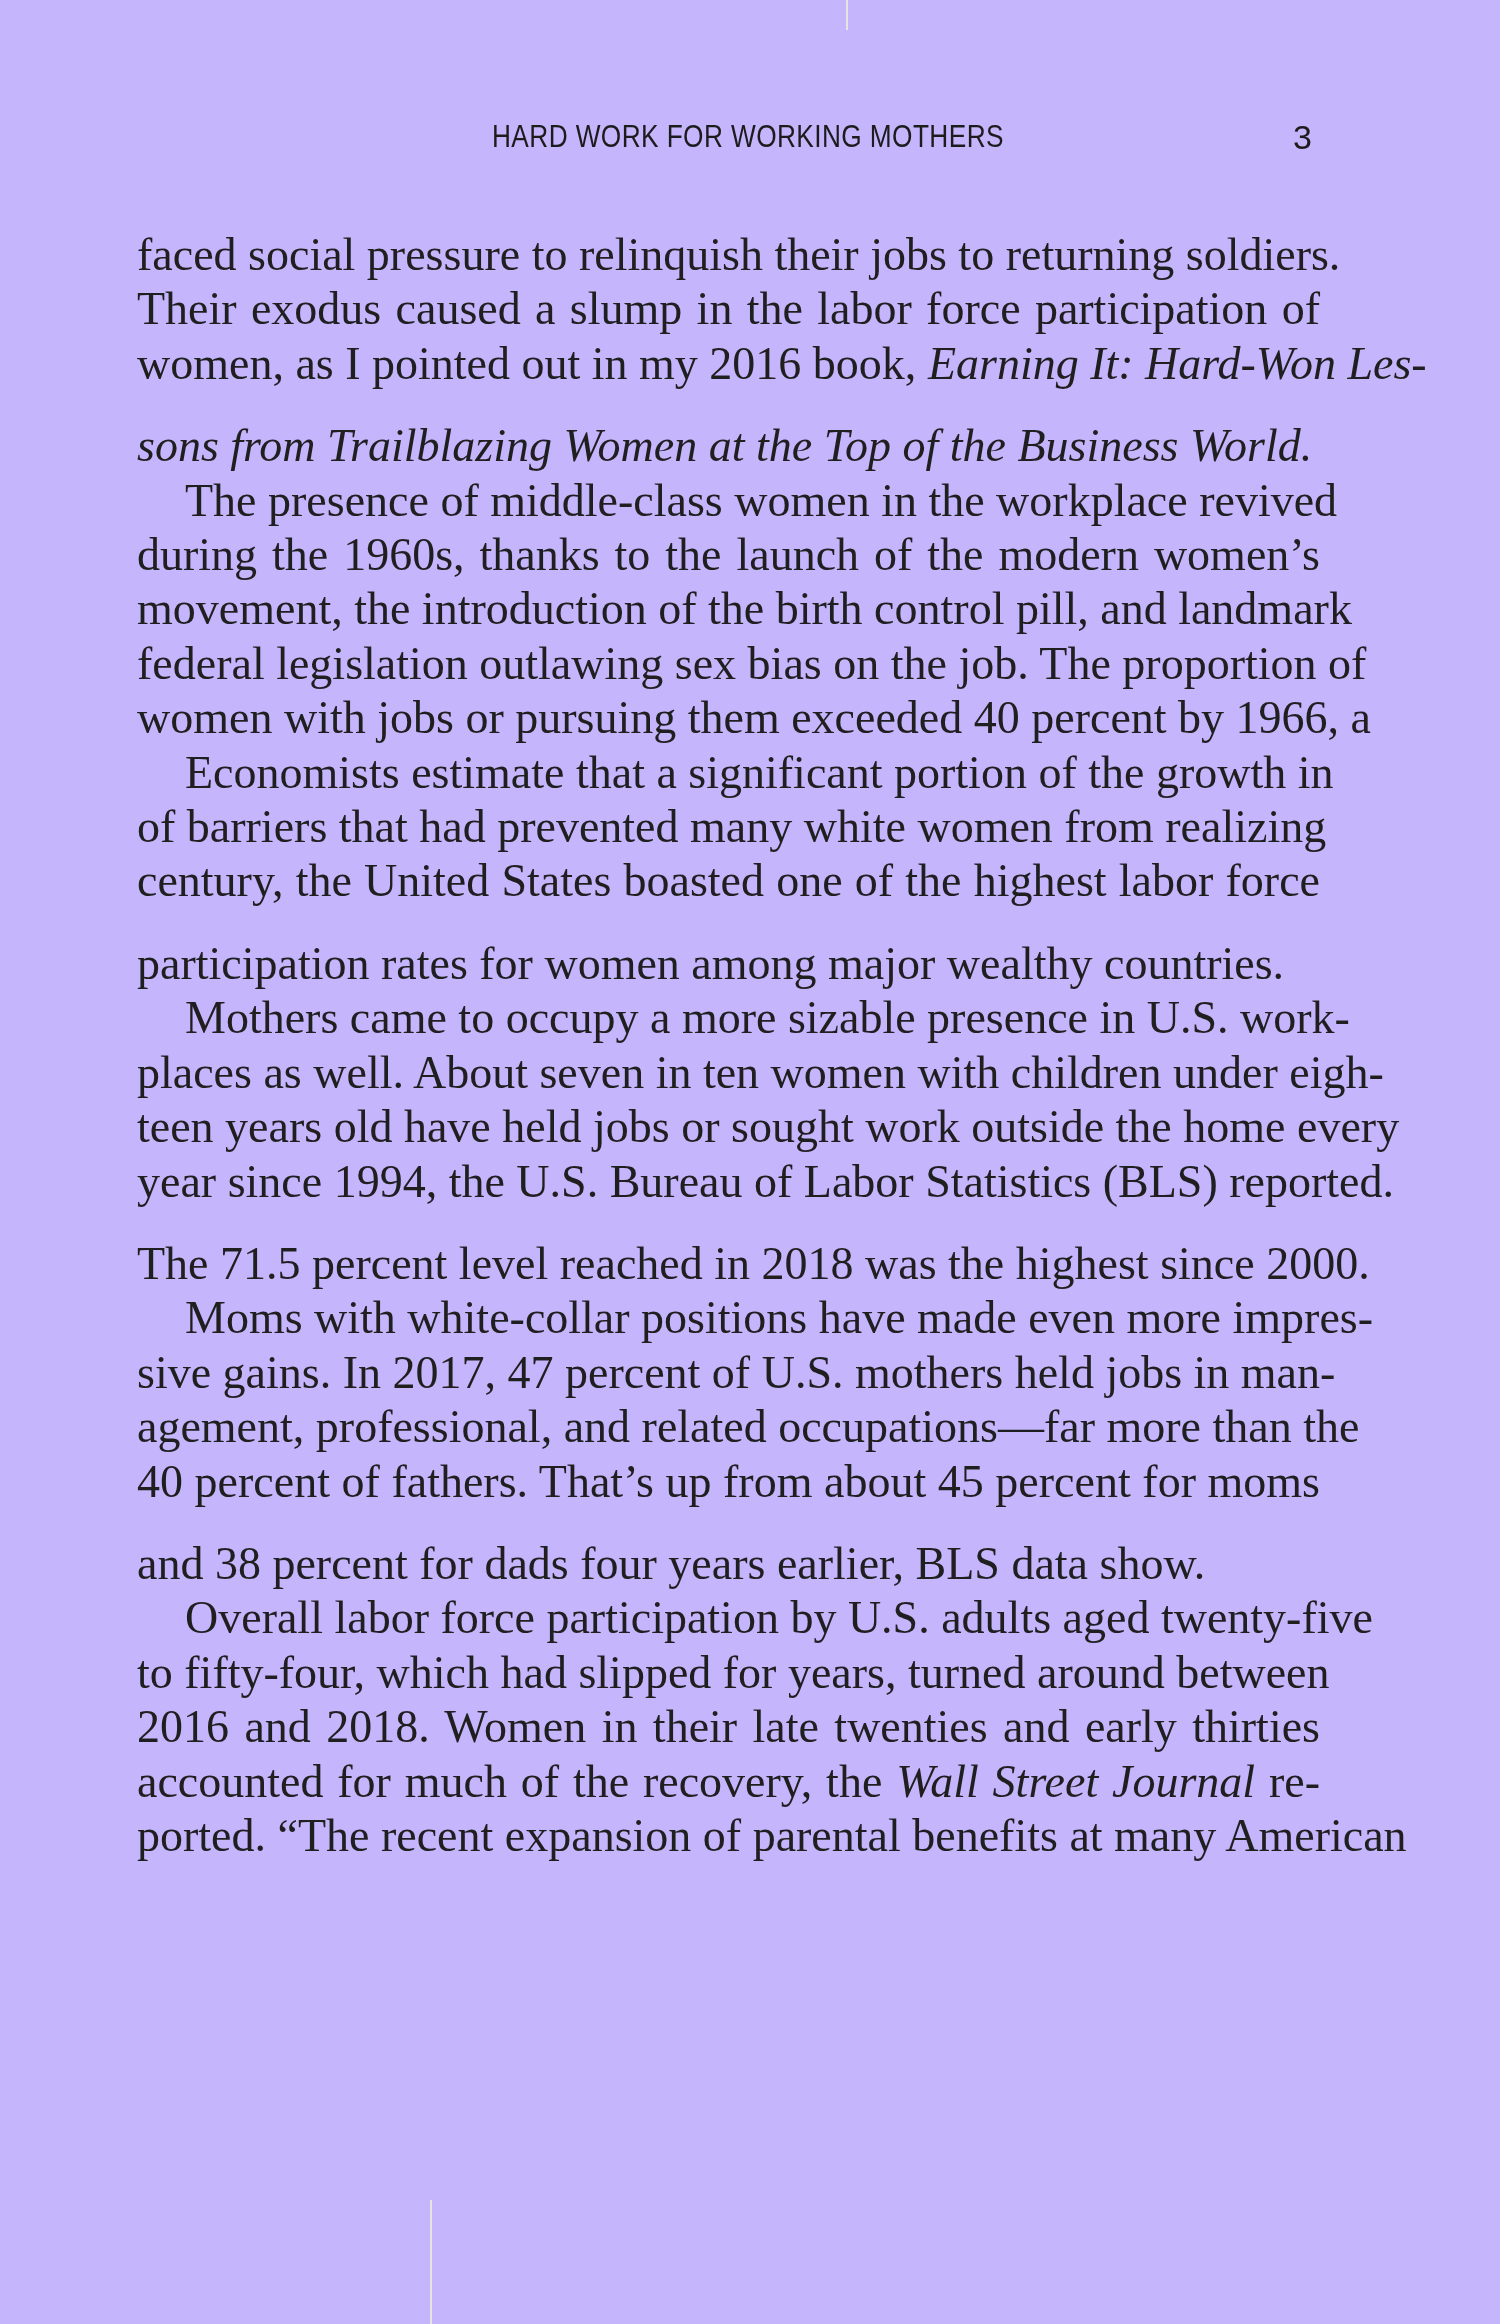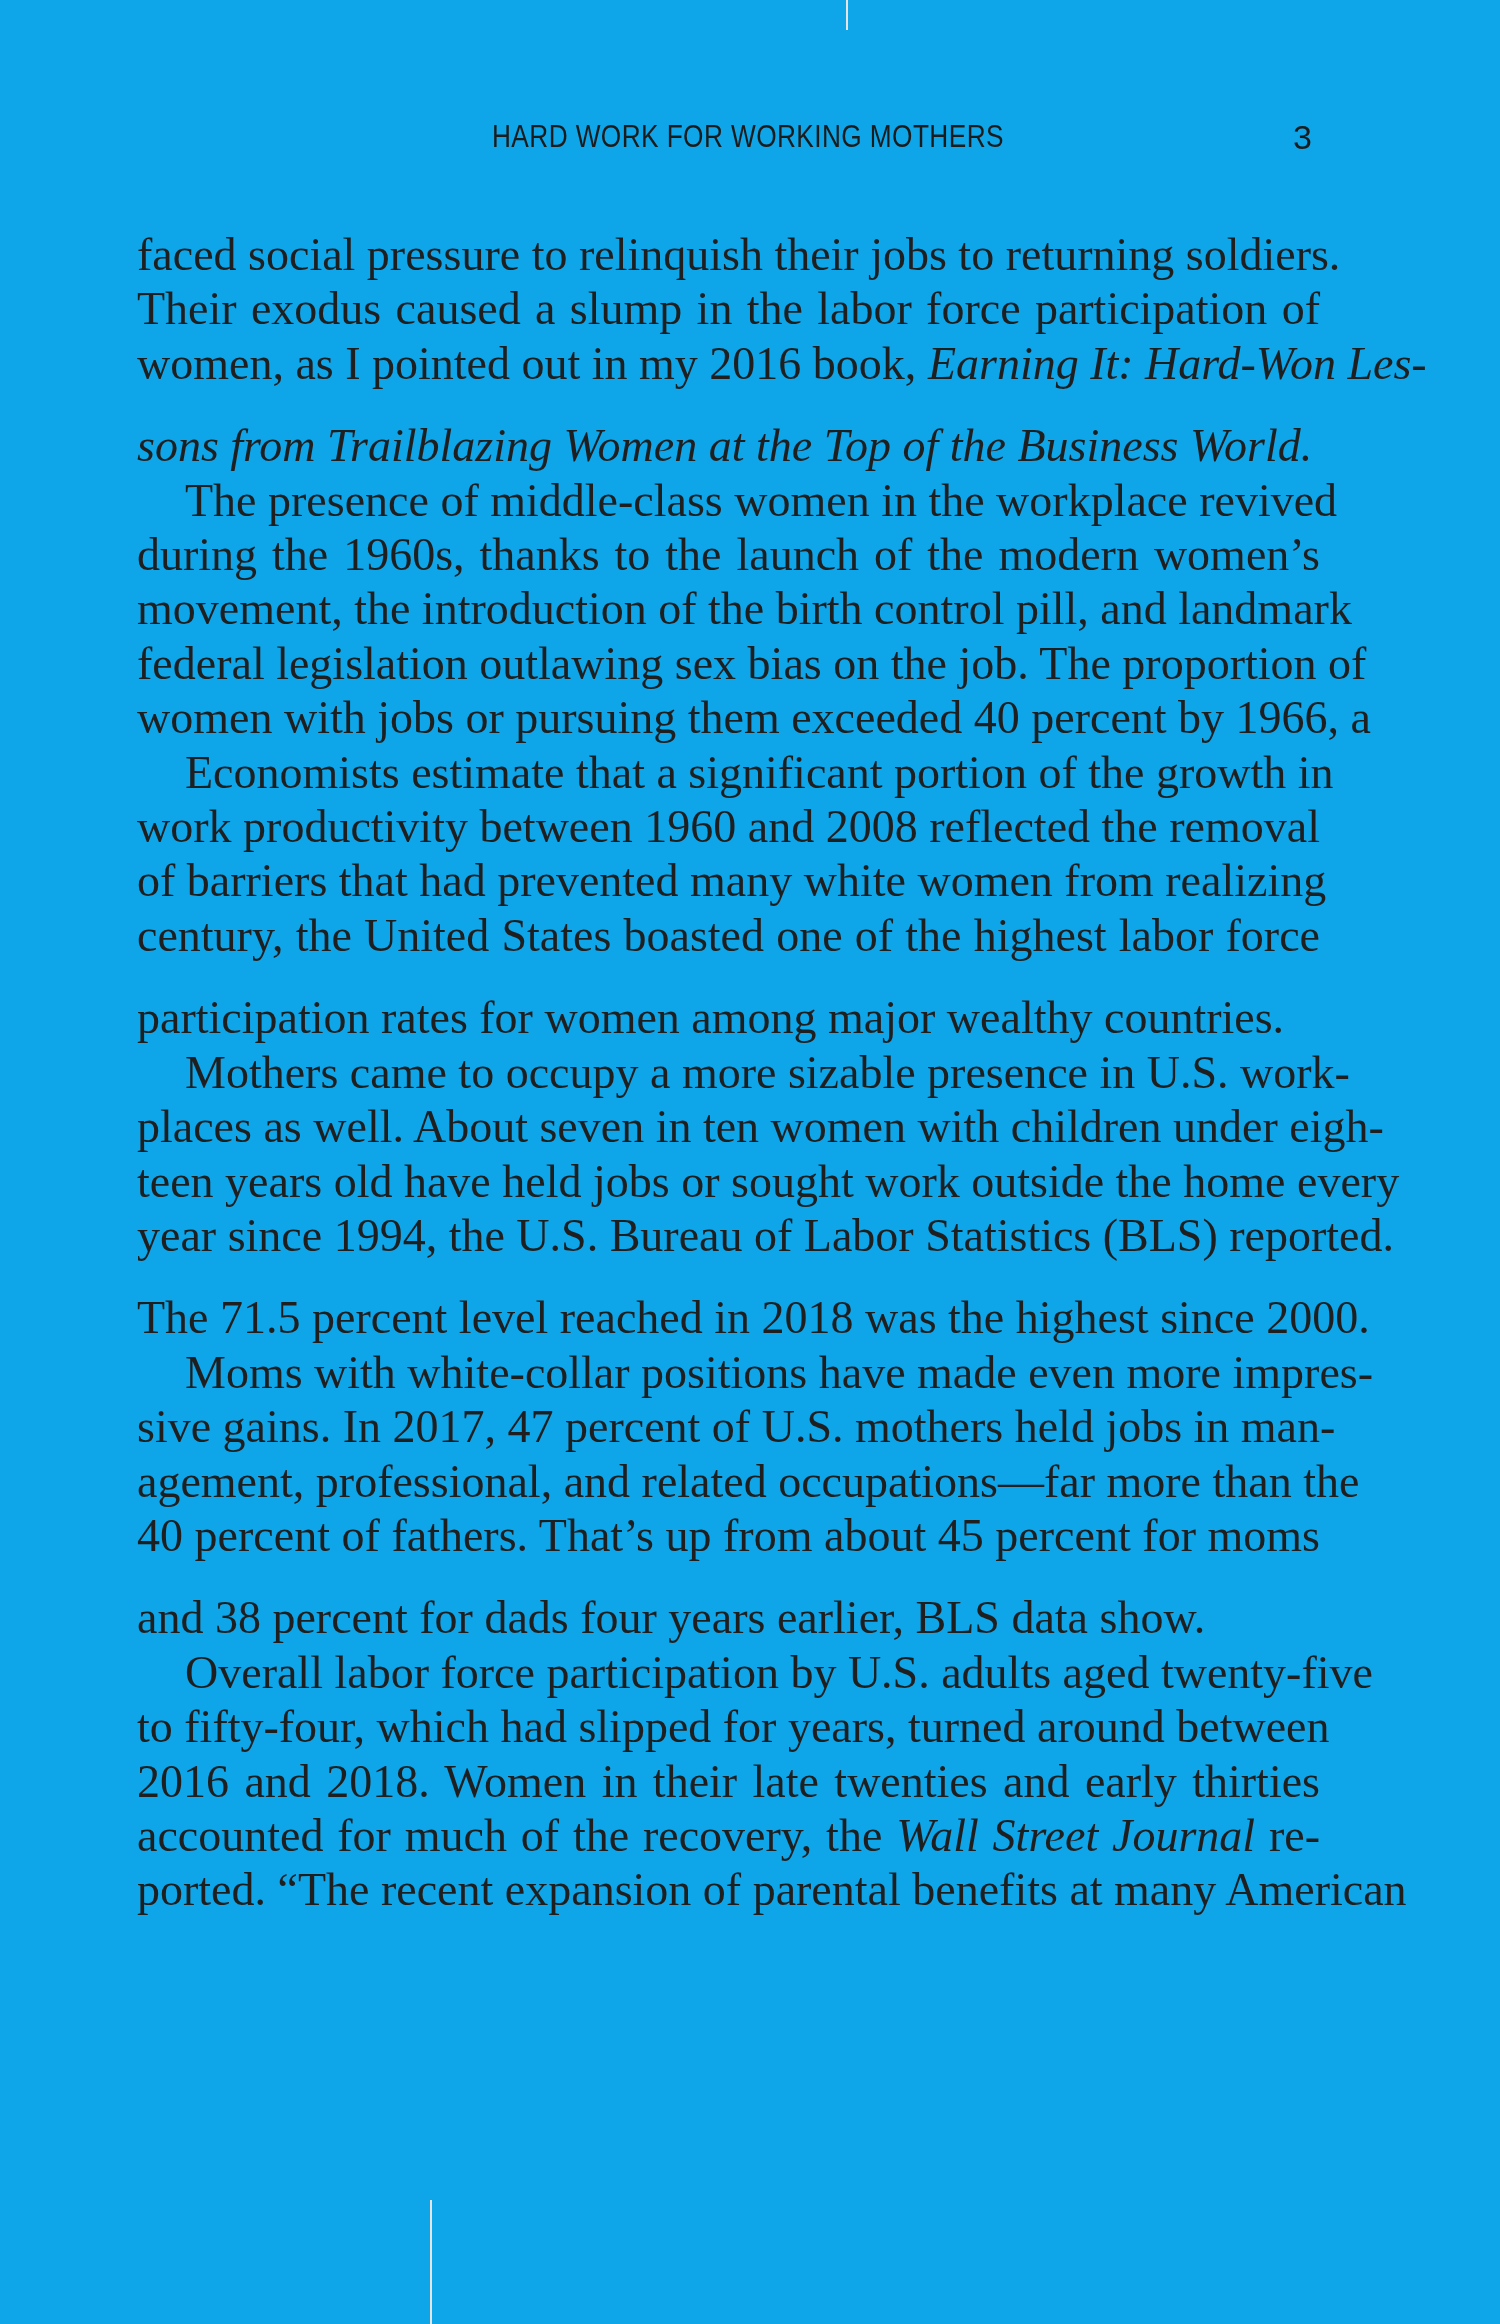--- a/index.html
+++ b/index.html
@@ -12,21 +12,21 @@
       height: 2324px;
       position: relative;
       overflow: hidden;
       color: #1e1e1e;
     }
     .page {
       position: absolute;
       left: 0; top: 0;
       width: 1500px;
       height: 2324px;
-      background: #0ea5e9;
+      background: #c4b5fd;
     }
     .running-head {
       position: absolute;
       top: 118px;
       left: 492px;
       font-family: "Liberation Sans", sans-serif;
       font-size: 32px;
       letter-spacing: 0.5px;
       transform: scaleX(0.82);
       transform-origin: left top;
@@ -90,21 +90,20 @@
       </div>
       <div>
         <span class="line ind"><span>The presence of middle-class women in the workplace revived</span></span>
         <span class="line"><span>during the 1960s, thanks to the launch of the modern women’s</span></span>
         <span class="line"><span>movement, the introduction of the birth control pill, and landmark</span></span>
         <span class="line"><span>federal legislation outlawing sex bias on the job. The proportion of</span></span>
         <span class="line"><span>women with jobs or pursuing them exceeded 40 percent by 1966, a</span></span>
       </div>
       <div>
         <span class="line ind"><span>Economists estimate that a significant portion of the growth in</span></span>
-        <span class="line"><span>work productivity between 1960 and 2008 reflected the removal</span></span>
         <span class="line"><span>of barriers that had prevented many white women from realizing</span></span>
         <span class="line"><span>century, the United States boasted one of the highest labor force</span></span>
         <span class="line last"><span>participation rates for women among major wealthy countries.</span></span>
       </div>
       <div>
         <span class="line ind"><span>Mothers came to occupy a more sizable presence in U.S. work-</span></span>
         <span class="line"><span>places as well. About seven in ten women with children under eigh-</span></span>
         <span class="line"><span>teen years old have held jobs or sought work outside the home every</span></span>
         <span class="line"><span>year since 1994, the U.S. Bureau of Labor Statistics (BLS) reported.</span></span>
         <span class="line last"><span>The 71.5 percent level reached in 2018 was the highest since 2000.</span></span>

